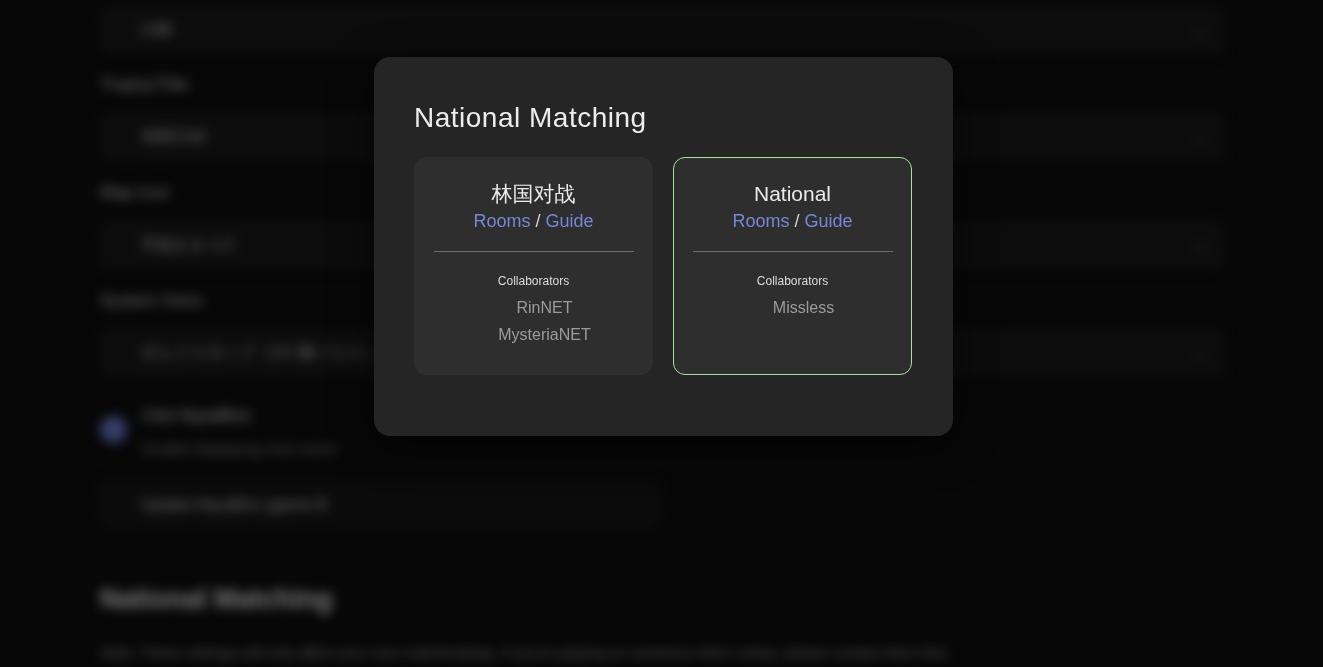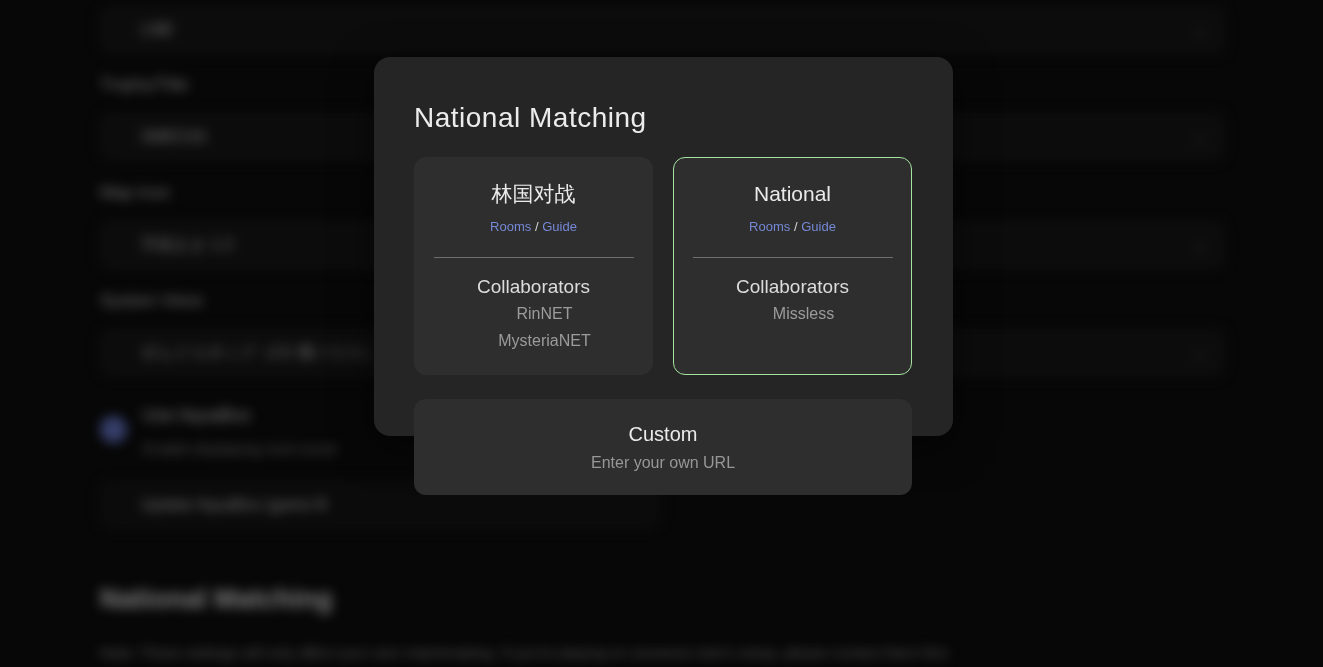--- a/index.html
+++ b/index.html
@@ -43,24 +43,24 @@
 
   .cards-row { display: flex; gap: 20px; margin-top: 22px; }
   .server-card {
     width: 239px; height: 218px; background: #2e2e2e; border-radius: 12px;
     border: 1px solid #2e2e2e;
     display: flex; flex-direction: column; align-items: center; padding-top: 22px;
     cursor: pointer; text-align: center;
   }
   .server-card.selected { border: 1.5px solid #a6e3a1; }
   .server-name { color: #eaeaea; font-size: 21px; line-height: 28px; }
-  .server-links { margin-top: 6px; font-size: 13px; line-height: 26px; color: #d5d5d5; }
+  .server-links { font-size: 18px; line-height: 26px; color: #d5d5d5; }
   .server-links a { color: #7589d6; text-decoration: none; cursor: pointer; }
   .divider { width: 200px; height: 1px; background: #6e6e6e; margin-top: 17px; }
-  .collab-title { color: #dcdcdc; font-size: 19px; line-height: 26px; margin-top: 16px; }
+  .collab-title { color: #dcdcdc; font-size: 12px; line-height: 26px; margin-top: 16px; }
   .collab-name { color: #9b9b9b; font-size: 16px; line-height: 27px; padding-left: 22px; }
 
   .custom-card {
     margin-top: 24px; width: 498px; height: 96px; background: #2e2e2e; border-radius: 12px;
     display: flex; flex-direction: column; align-items: center; justify-content: center; gap: 3px;
     cursor: pointer; text-align: center;
   }
   .custom-title { color: #eaeaea; font-size: 20px; line-height: 28px; }
   .custom-sub { color: #979797; font-size: 16px; line-height: 24px; }
 </style>
@@ -136,19 +136,15 @@
           <span>/</span>
           <a>Guide</a>
         </div>
         <div class="divider"></div>
         <div class="collab-title">Collaborators</div>
         <div class="collab-name">Missless</div>
       </div>
 
     </div>
 
-    <div class="custom-card">
-      <div class="custom-title">Custom</div>
-      <div class="custom-sub">Enter your own URL</div>
-    </div>
   </div>
 
 </div>
 
 </body></html>

